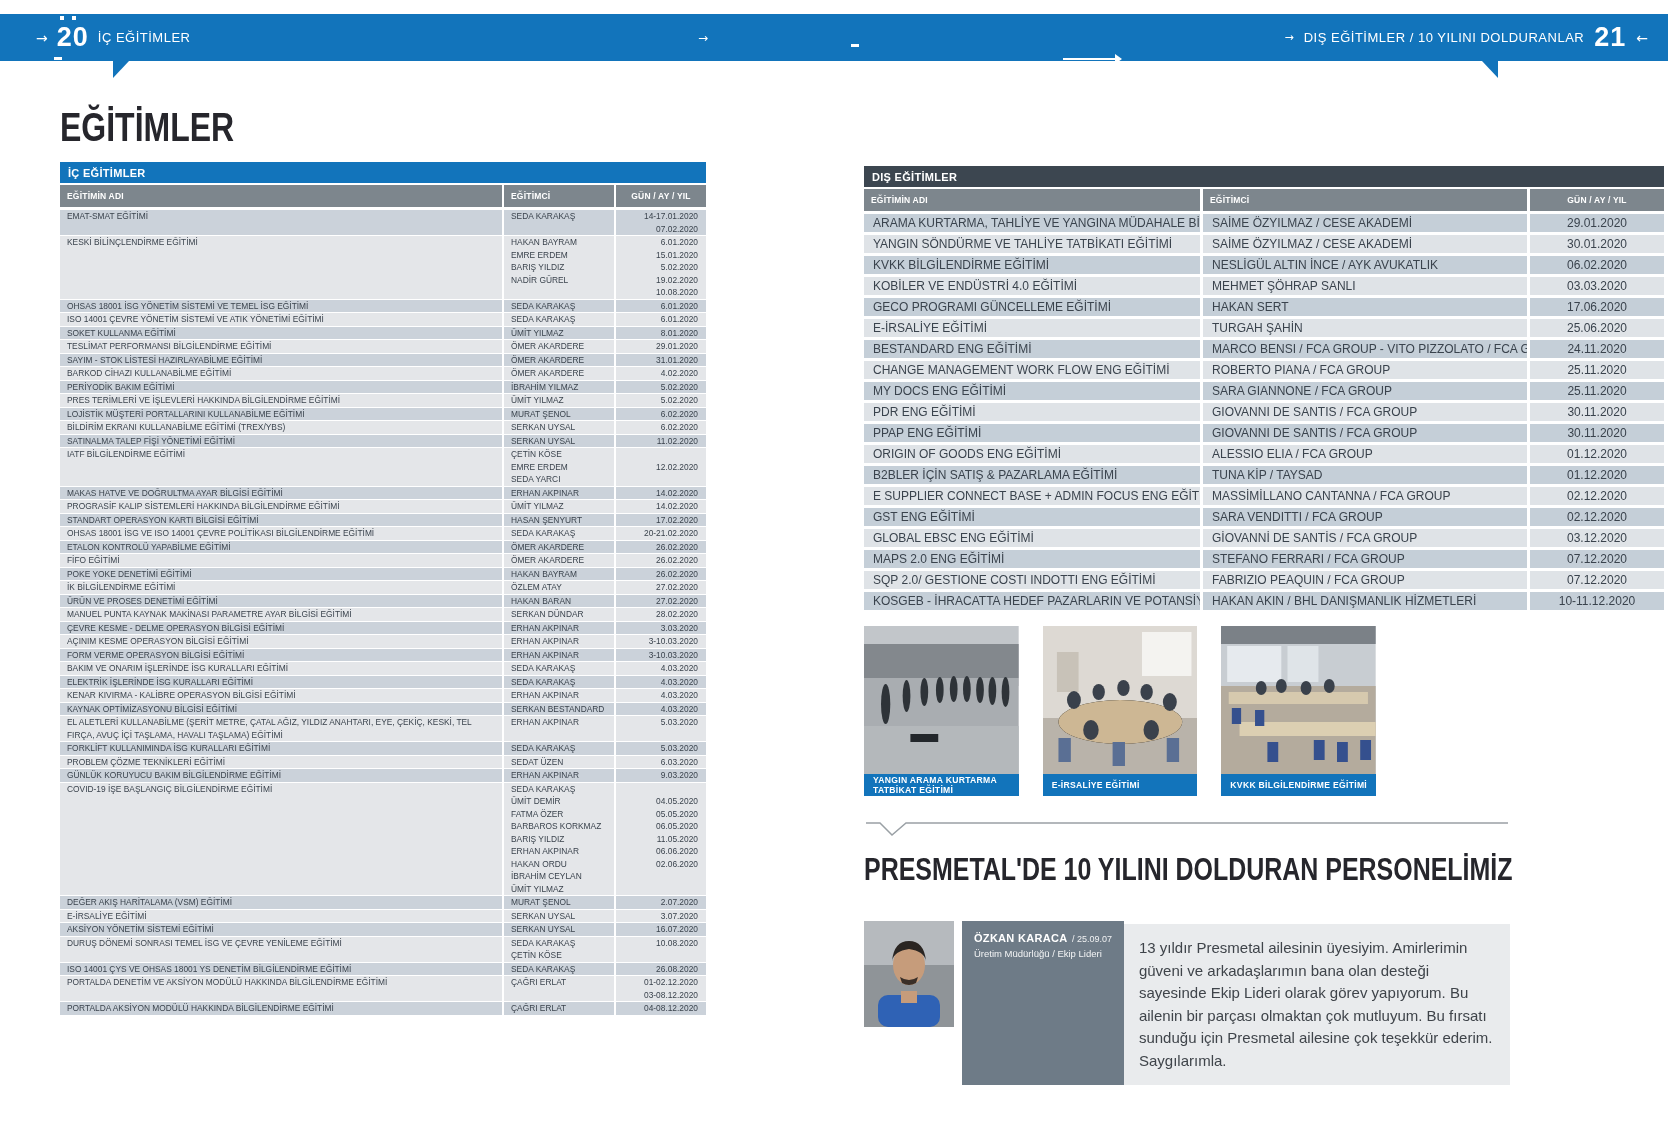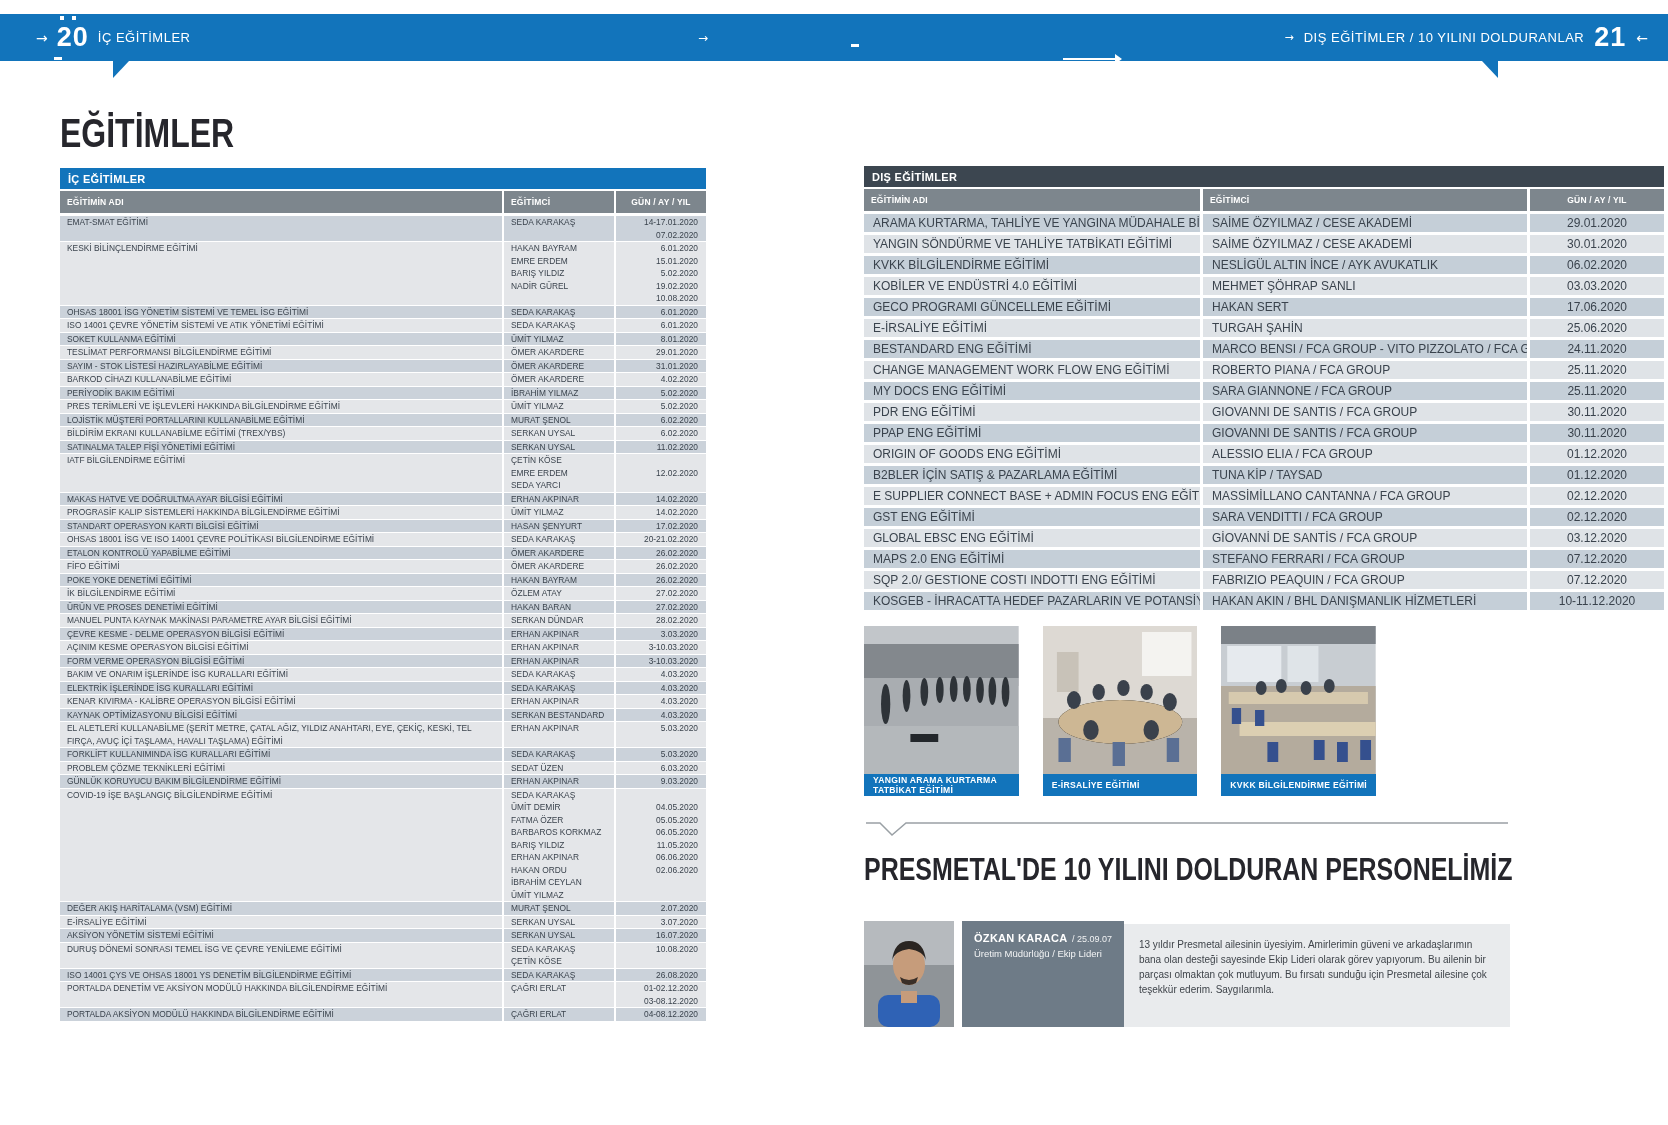--- a/index.html
+++ b/index.html
@@ -23,21 +23,21 @@
   .num-dash{position:absolute;bottom:-9px;left:-3px;width:8px;height:3px;background:#fff;}
   .toplabel{font-size:13px;letter-spacing:.5px;}
   .mid-arrow1{position:absolute;left:698px;top:17px;font-family:"DejaVu Sans",sans-serif;font-size:12px;color:#fff;}
   .long-arrow{position:absolute;left:1063px;top:44px;width:52px;border-bottom:2px solid #fff;}
   .long-arrow:after{content:"";position:absolute;right:-7px;top:-4px;width:0;height:0;
     border-left:7px solid #fff;border-top:5px solid transparent;border-bottom:5px solid transparent;}
   .fold-dots{position:absolute;top:16px;left:861px;width:5px;height:5px;background:#1274bb;box-shadow:14px 1px 0 #1274bb;}
   .fold-dash{position:absolute;top:44px;left:851px;width:8px;height:3px;background:#ffffff;}
 
   
-  .left-page{position:absolute;left:60px;top:110px;width:646px;}
+  .left-page{position:absolute;left:60px;top:104px;width:646px;}
   .right-page{position:absolute;left:864px;top:166px;width:800px;}
   h1,h2{margin:0;color:#26262c;font-weight:bold;}
   h1{font-size:41px;transform:scaleX(.78);transform-origin:left;letter-spacing:0;margin-bottom:11px;white-space:nowrap;}
   h2{font-size:32px;transform:scaleX(.78);transform-origin:left;white-space:nowrap;}
 
   
   .t-title{height:21px;display:flex;align-items:center;padding-left:8px;color:#fff;
     font-size:11px;font-weight:bold;letter-spacing:.3px;}
   .t-title.blue{background:#1274bb;}
   .t-title.slate{background:#3c4650;}
@@ -79,21 +79,21 @@
 
   
   .person-card{margin-top:33px;width:646px;display:flex;gap:8px;}
   .portrait{width:90px;height:106px;flex:0 0 90px;}
   .portrait svg{display:block;width:100%;height:100%;}
   .person-right{flex:1;display:flex;flex-direction:row;}
   .person-head{background:#6e7b87;color:#fff;padding:7px 12px 6px;}
   .p-name{font-size:11px;font-weight:bold;letter-spacing:.3px;}
   .p-date{font-size:9px;opacity:.9;}
   .p-role{font-size:9.5px;opacity:.92;margin-top:2px;}
-  .person-body{margin-top:3px;background:#e9ebed;padding:13px 15px;font-size:10px;
+  .person-body{margin-top:3px;background:#e9ebed;padding:13px 15px;font-size:15px;
     line-height:1.5;color:#3f444a;flex:1;}
 </style>
 </head>
 <body>
 
 <header class="topbar">
   <div class="tb-left">
     <span class="arrow">→</span>
     <span class="pagenum"><span class="num-dots"></span><span class="num-dash"></span><span>20</span></span>
     <span class="toplabel">İÇ EĞİTİMLER</span>

